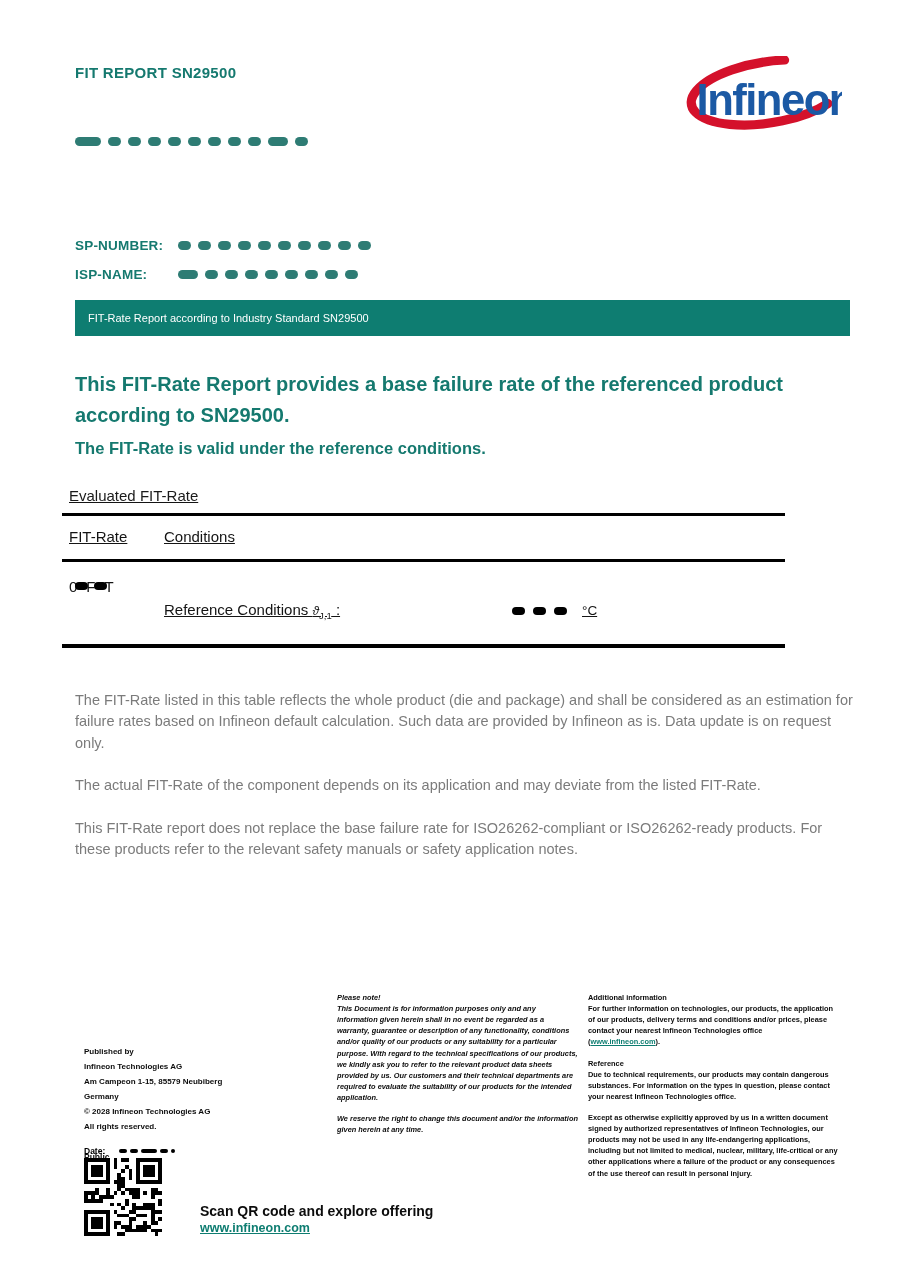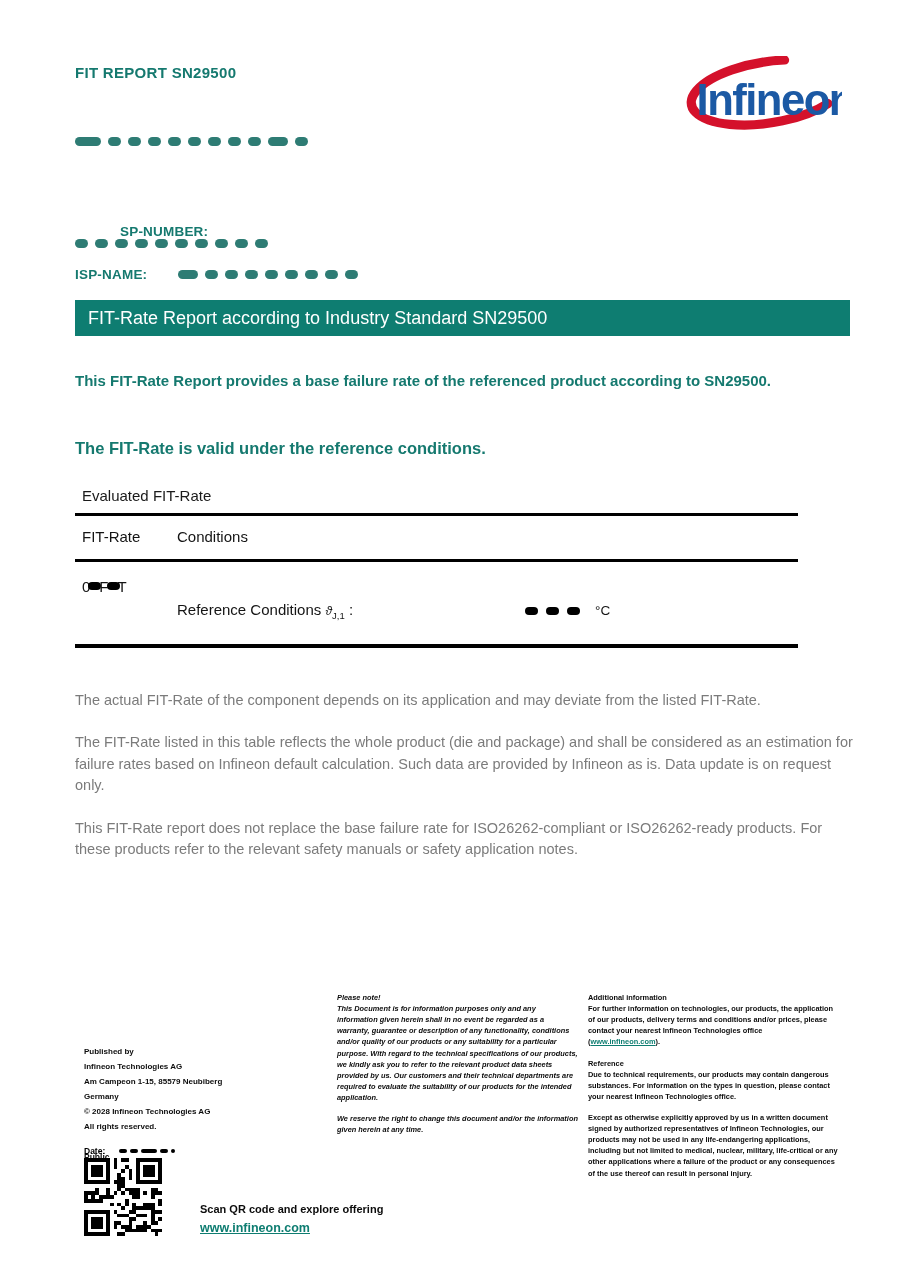--- a/index.html
+++ b/index.html
@@ -23,34 +23,34 @@
   .pill{display:inline-block;border-radius:5px;background:var(--teal-pill);}
   .pills-teal .pill{height:9px;background:var(--teal-pill);}
   .pills-black{gap:8px;}
   .pills-black .pill{height:8px;background:#000;border-radius:4px;}
   .pills-tiny{gap:3px;}
   .pills-tiny .pill{height:4px;background:#000;border-radius:2px;}
 
   .masked-subtitle{position:absolute;left:75px;top:137px;}
 
   .meta-row{position:absolute;left:75px;display:flex;align-items:center;}
-  .meta-row.sp{top:224px;flex-direction:column;}
+  .meta-row.sp{top:238px;}
   .meta-row.isp{top:267px;}
   .meta-label{width:103px;font-size:13.5px;font-weight:700;color:var(--teal);letter-spacing:.2px;}
 
   .banner{position:absolute;left:75px;top:300px;width:775px;height:36px;
-    background:var(--teal-banner);color:#fff;font-size:18px;line-height:36px;
+    background:var(--teal-banner);color:#fff;font-size:11px;line-height:36px;
     padding-left:13px;}
 
-  .intro-h1{position:absolute;left:75px;top:369px;width:710px;font-size:15px;
+  .intro-h1{position:absolute;left:75px;top:369px;width:710px;font-size:20px;
     font-weight:700;color:var(--teal);line-height:1.55;}
   .intro-h2{position:absolute;left:75px;top:439px;width:710px;font-size:16.5px;
     font-weight:700;color:var(--teal);}
 
-  .fit-table{position:absolute;left:75px;top:487px;width:723px;color:var(--ink);}
+  .fit-table{position:absolute;left:62px;top:487px;width:723px;color:var(--ink);text-decoration:underline;}
   .tbl-caption{font-size:15px;padding:0 0 9px 7px;color:#1a1a1a;}
   .rule{background:#000;width:100%;}
   .rule-1{height:2.5px;}
   .rule-2{height:3px;}
   .rule-3{height:4.5px;}
   .tbl-head{display:flex;padding:12px 0 14px 7px;font-size:15px;}
   .tbl-row{display:flex;padding:16px 0 0 7px;height:82px;font-size:15px;}
   .cell-fit{width:95px;}
   .fit-parts{display:inline-flex;align-items:center;}
   .fit-parts .pill{height:8px;width:13px;background:#000;border-radius:4px;margin:0 -2px;}
@@ -74,21 +74,21 @@
   .foot-link{color:var(--teal-banner);text-decoration:underline;cursor:pointer;}
 
   .date-row{position:absolute;left:84px;top:1146px;display:flex;align-items:center;gap:14px;}
   .date-label{font-size:8.5px;font-weight:700;color:#000;}
 
   .qr{position:absolute;left:84px;top:1158px;width:78px;height:78px;
     display:grid;grid-template-columns:repeat(21,1fr);grid-template-rows:repeat(21,1fr);}
   .qr b{background:#000;}
   .qr i{background:#fff;}
 
-  .qr-caption{position:absolute;left:200px;top:1203px;font-size:11px;font-weight:700;color:#0c0c0c;}
+  .qr-caption{position:absolute;left:200px;top:1203px;font-size:14px;font-weight:700;color:#0c0c0c;}
   .qr-link{position:absolute;left:200px;top:1221px;font-size:12.5px;font-weight:700;
     color:var(--teal-banner);text-decoration:underline;cursor:pointer;}
 </style>
 </head>
 <body>
 
 <div class="page">
 
   <div class="doc-title">FIT REPORT SN29500</div>
 
@@ -173,22 +173,22 @@
             <span class="pill" style="width: 13px;"></span>
             <span class="pill" style="width: 13px;"></span>
           </span>
         <span class="cond-unit">°C</span>
       </div>
     </div>
     <div class="rule rule-3"></div>
   </div>
 
   <div class="body-paras">
+      <div>The FIT-Rate listed in this table reflects the whole product (die and package) and shall be considered as an estimation for failure rates based on Infineon default calculation. Such data are provided by Infineon as is. Data update is on request only.</div>
       <div>The actual FIT-Rate of the component depends on its application and may deviate from the listed FIT-Rate.</div>
-      <div>The FIT-Rate listed in this table reflects the whole product (die and package) and shall be considered as an estimation for failure rates based on Infineon default calculation. Such data are provided by Infineon as is. Data update is on request only.</div>
       <div>This FIT-Rate report does not replace the base failure rate for ISO26262-compliant or ISO26262-ready products. For these products refer to the relevant safety manuals or safety application notes.</div>
     </div>
 
   <div class="foot-col foot-col-1">
     <div>
         <div>Published by</div>
         <div>Infineon Technologies AG</div>
         <div>Am Campeon 1-15, 85579 Neubiberg</div>
         <div>Germany</div>
         <div>© 2028 Infineon Technologies AG</div>

